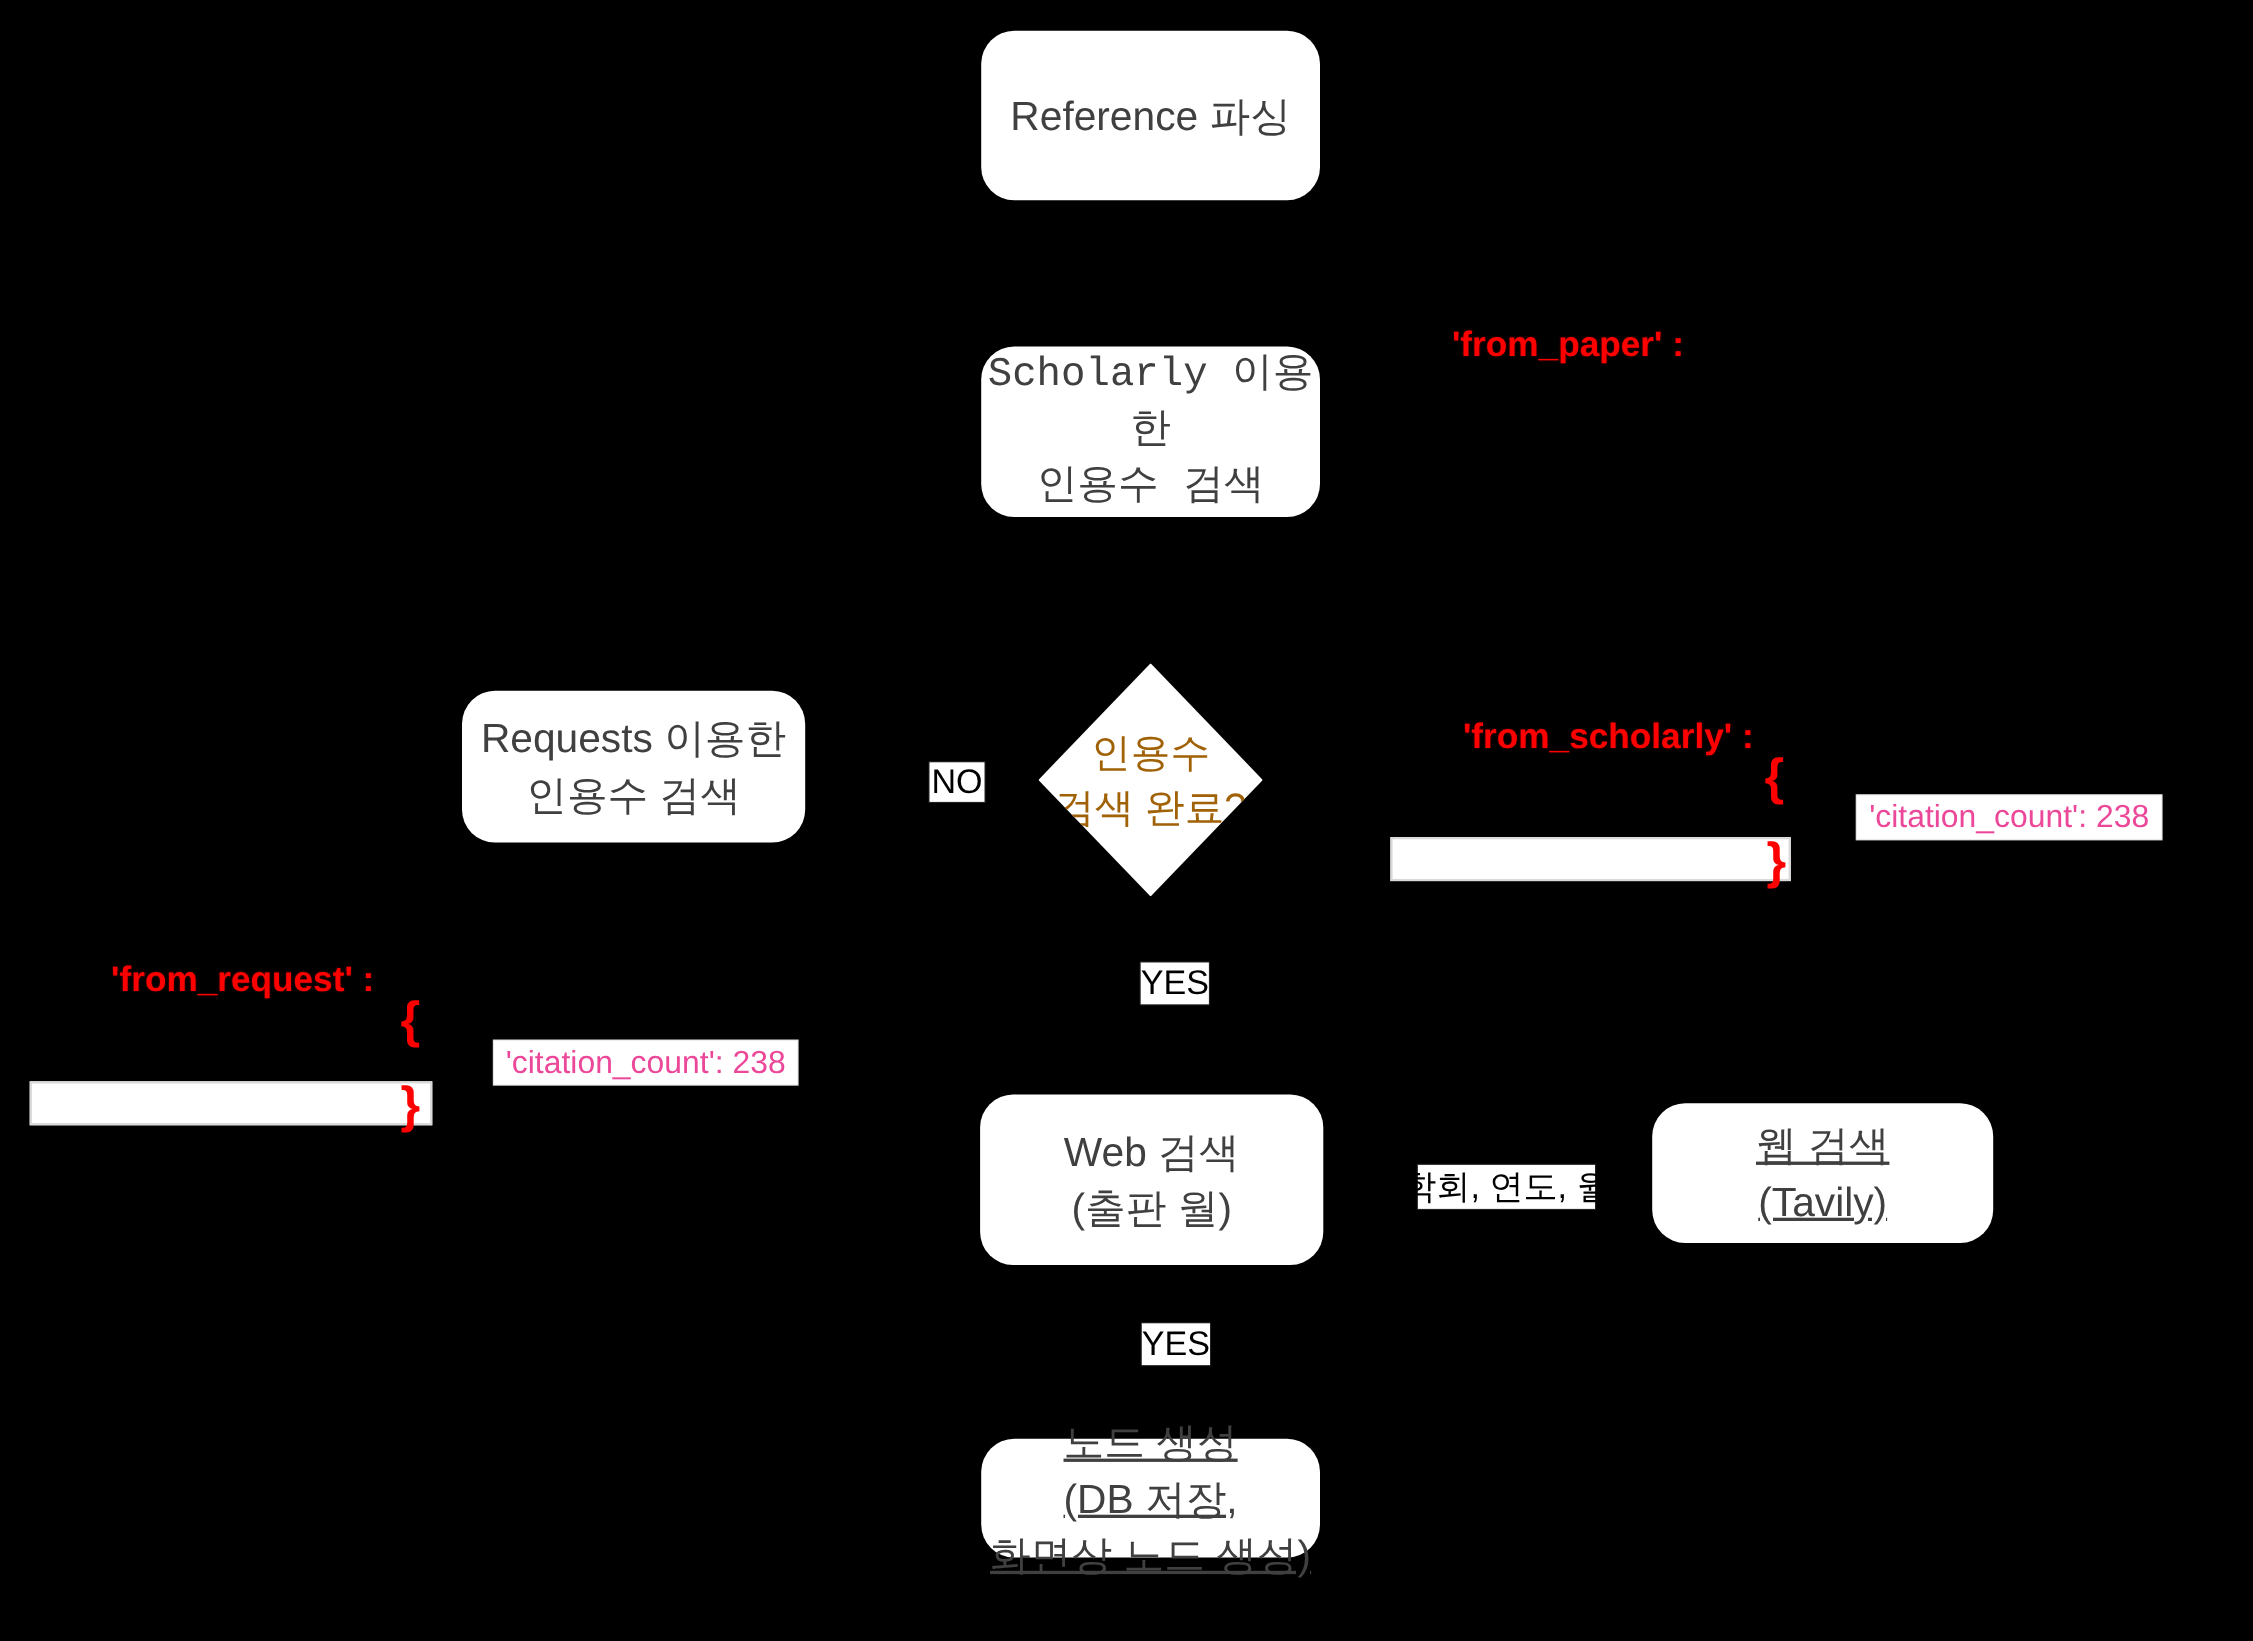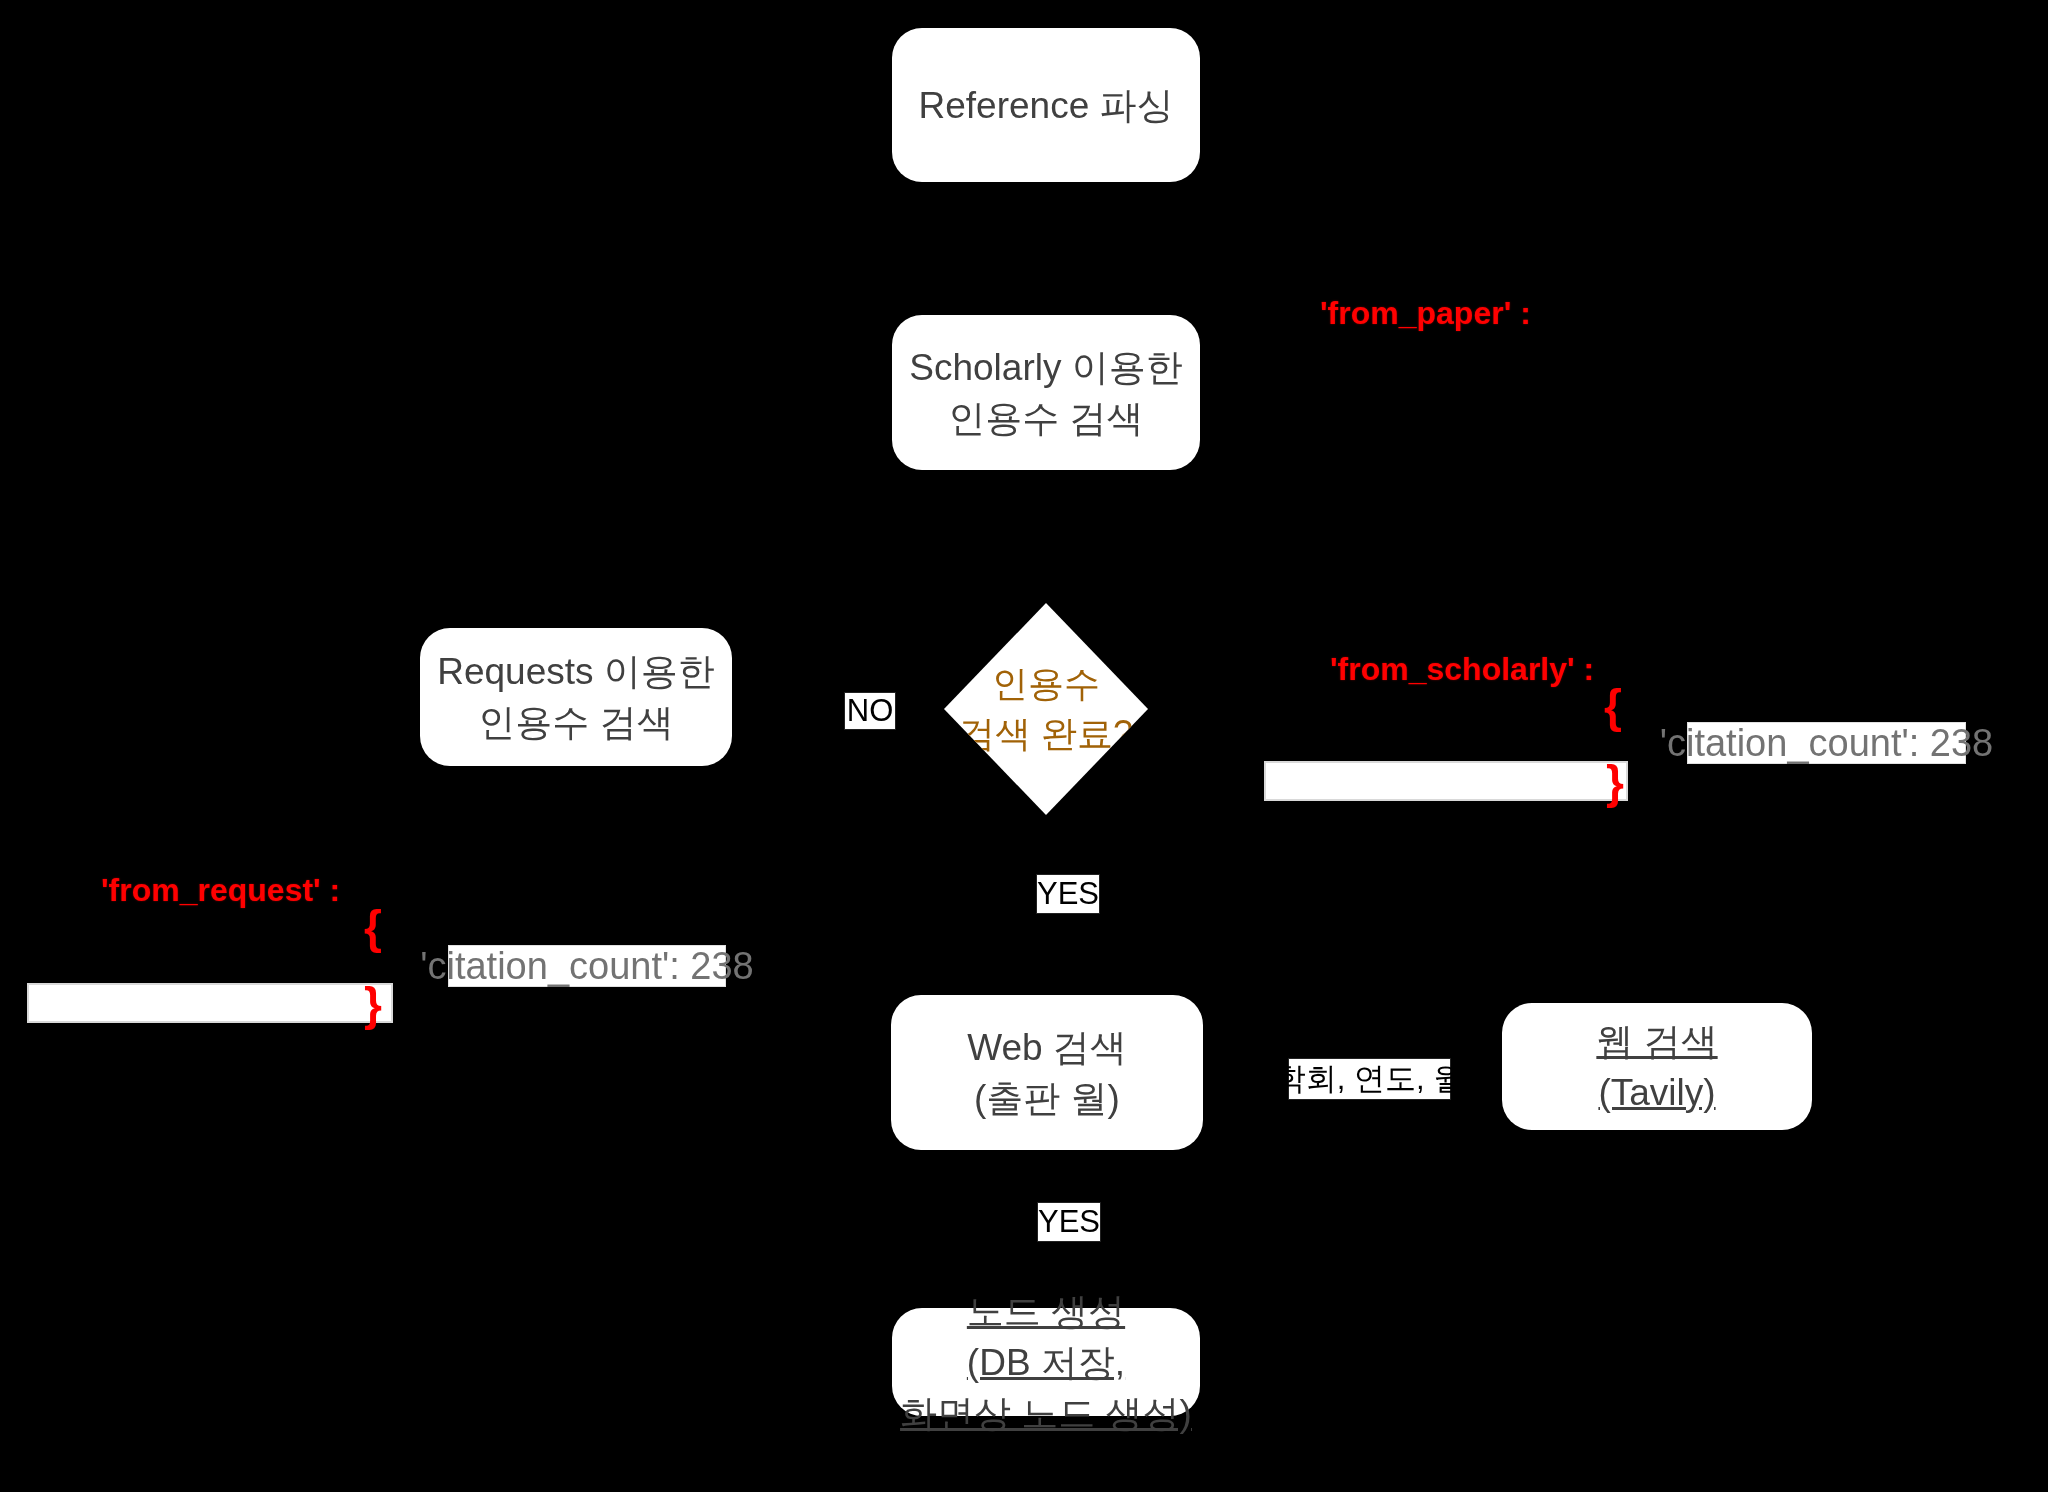--- a/index.html
+++ b/index.html
@@ -76,34 +76,34 @@
   .white-bar {
     position: absolute;
     background: #ffffff;
     border: 2px solid #d9d9d9;
     box-sizing: border-box;
     z-index: 1;
   }
   .red-box {
     position: absolute;
     background: #ffffff;
-    color: #737373;
-    font-size: 38px;
+    color: #ec4899;
+    font-size: 29px;
     line-height: 38px;
     display: flex;
     align-items: center;
     justify-content: center;
     white-space: pre;
     box-shadow: 0 0 0 1px #e0e0e0;
     z-index: 2;
   }
 
   
   #node-reference   { left: 892px;  top: 28px;   width: 308px; height: 154px; }
-  #node-scholarly   { left: 892px;  top: 315px;  width: 308px; height: 155px; }
+  #node-scholarly   { left: 892px;  top: 315px;  width: 308px; height: 155px; font-family: Liberation Mono, monospace; }
   #node-requests    { left: 420px;  top: 628px;  width: 312px; height: 138px; }
   #node-decision    { left: 944px;  top: 603px;  width: 204px; height: 212px; }
   #node-web-search  { left: 891px;  top: 995px;  width: 312px; height: 155px; }
   #node-tavily      { left: 1502px; top: 1003px; width: 310px; height: 127px; text-decoration: underline; }
   #node-create      { left: 892px;  top: 1308px; width: 308px; height: 108px; text-decoration: underline; }
 
   
   #label-no        { left: 827px;  top: 693px;  width: 50px;  height: 36px; }
   #label-yes-1     { left: 1019px; top: 875px;  width: 62px;  height: 38px; }
   #label-yes-2     { left: 1020px; top: 1203px; width: 62px;  height: 38px; }

